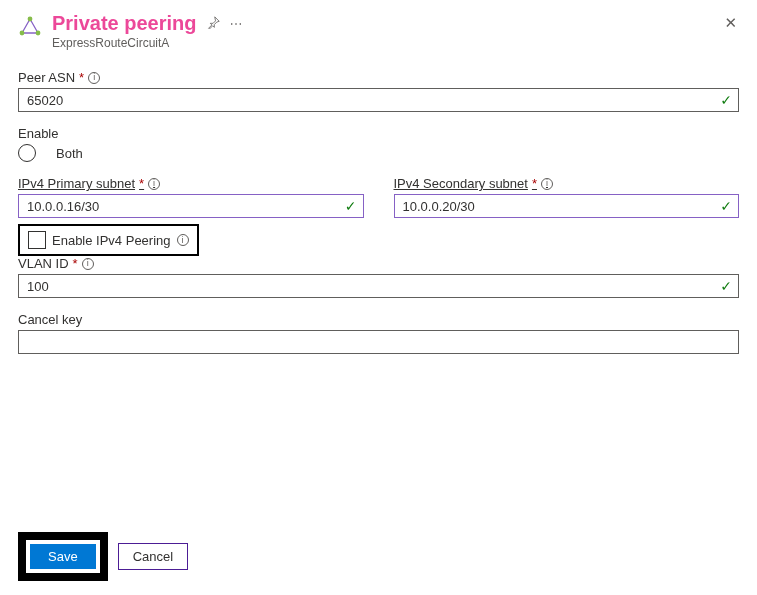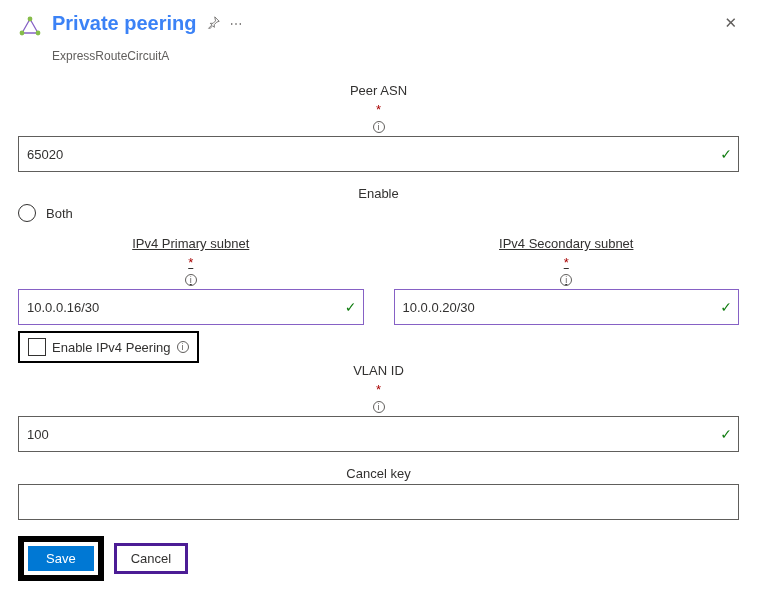--- a/index.html
+++ b/index.html
@@ -10,58 +10,58 @@
       background: #fff;
       width: 757px;
       height: 595px;
       position: relative;
       padding: 12px 18px;
     }
     .header { display: flex; align-items: flex-start; gap: 10px; }
     .logo { width: 24px; height: 24px; flex-shrink: 0; margin-top: 4px; }
     .title-block { flex: 1; }
     .title-row { display: flex; align-items: center; gap: 10px; }
-    .title-text { font-size: 20px; font-weight: 600; color: #3b82f6; }
+    .title-text { font-size: 20px; font-weight: 600; color: #ec4899; }
     .pin-icon, .more-icon { color: #605e5c; font-size: 13px; cursor: pointer; }
-    .subtitle { font-size: 12px; color: #605e5c; margin-top: 14px; }
+    .subtitle { font-size: 12px; color: #605e5c; margin-top: 1px; }
     .close-x { position: absolute; top: 14px; right: 20px; font-size: 15px; color: #605e5c; cursor: pointer; }
     .form { margin-top: 20px; }
-    .field-label { font-size: 13px; color: #323130; margin-bottom: 3px; display: flex; align-items: center; gap: 4px; flex-direction: column; }
+    .field-label { font-size: 13px; color: #323130; margin-bottom: 3px; display: flex; align-items: center; gap: 4px; }
     .req { color: #a80000; }
     .info-icon { display: inline-flex; align-items: center; justify-content: center; width: 12px; height: 12px; border: 1px solid #605e5c; border-radius: 50%; font-size: 9px; color: #605e5c; line-height: 1; cursor: pointer; }
     .text-input {
       width: 100%;
-      height: 36px;
+      height: 24px;
       border: 1px solid #605e5c;
       padding: 2px 28px 2px 8px;
       font-size: 13px;
       font-family: inherit;
       color: #323130;
       outline: none;
       position: relative;
     }
     .input-wrap { position: relative; }
     .input-wrap .check { position: absolute; right: 7px; top: 50%; transform: translateY(-50%); color: #107c10; font-size: 14px; pointer-events: none; }
     .purple { border-color: #8661c5; }
     .group { margin-bottom: 14px; }
-    .radio-row { display: flex; align-items: center; gap: 10px; margin: 3px 0; cursor: pointer; text-align: center; }
+    .radio-row { display: flex; align-items: center; gap: 20px; margin: 3px 0; cursor: pointer; text-align: center; }
     .radio-circle { width: 18px; height: 18px; border: 1px solid #323130; border-radius: 50%; display: inline-flex; align-items: center; justify-content: center; }
     .radio-circle.sel { border-color: #0078d4; }
     .radio-dot { width: 10px; height: 10px; background: #0078d4; border-radius: 50%; }
     .two-col { display: flex; gap: 30px; text-decoration: underline; }
     .col { flex: 1; }
     .enable-row {
       display: inline-flex; align-items: center; gap: 6px;
       border: 2px solid #000000; padding: 5px 8px; margin-top: 6px;
     }
     .checkbox { width: 18px; height: 18px; border: 1px solid #323130; cursor: pointer; }
     .footer { position: absolute; left: 18px; bottom: 14px; display: flex; gap: 10px; align-items: center; }
-    .save-wrap { border: 6px solid #000000; padding: 4px; }
+    .save-wrap { border: 8px solid #000000; padding: 4px; }
     .btn-save { background: #0078d4; color: #fff; border: none; padding: 5px 18px; font-size: 13px; cursor: pointer; font-family: inherit; }
-    .btn-cancel { background: #fff; color: #323130; border: 3px solid #4c1d95; padding: 5px 14px; font-size: 13px; cursor: pointer; font-family: inherit; }
+    .btn-cancel { background: #fff; color: #323130; border: 1px solid #4c1d95; padding: 5px 14px; font-size: 13px; cursor: pointer; font-family: inherit; }
   </style>
 </head>
 <body>
 
 <div class="header">
   <svg class="logo" viewBox="0 0 24 24">
     <path d="M12 3 L20 17 L4 17 Z" fill="none" stroke="#8661c5" stroke-width="1.3"></path>
     <circle cx="12" cy="3" r="2.4" fill="#86bc4a"></circle>
     <circle cx="20" cy="17" r="2.4" fill="#86bc4a"></circle>
     <circle cx="4" cy="17" r="2.4" fill="#86bc4a"></circle>

